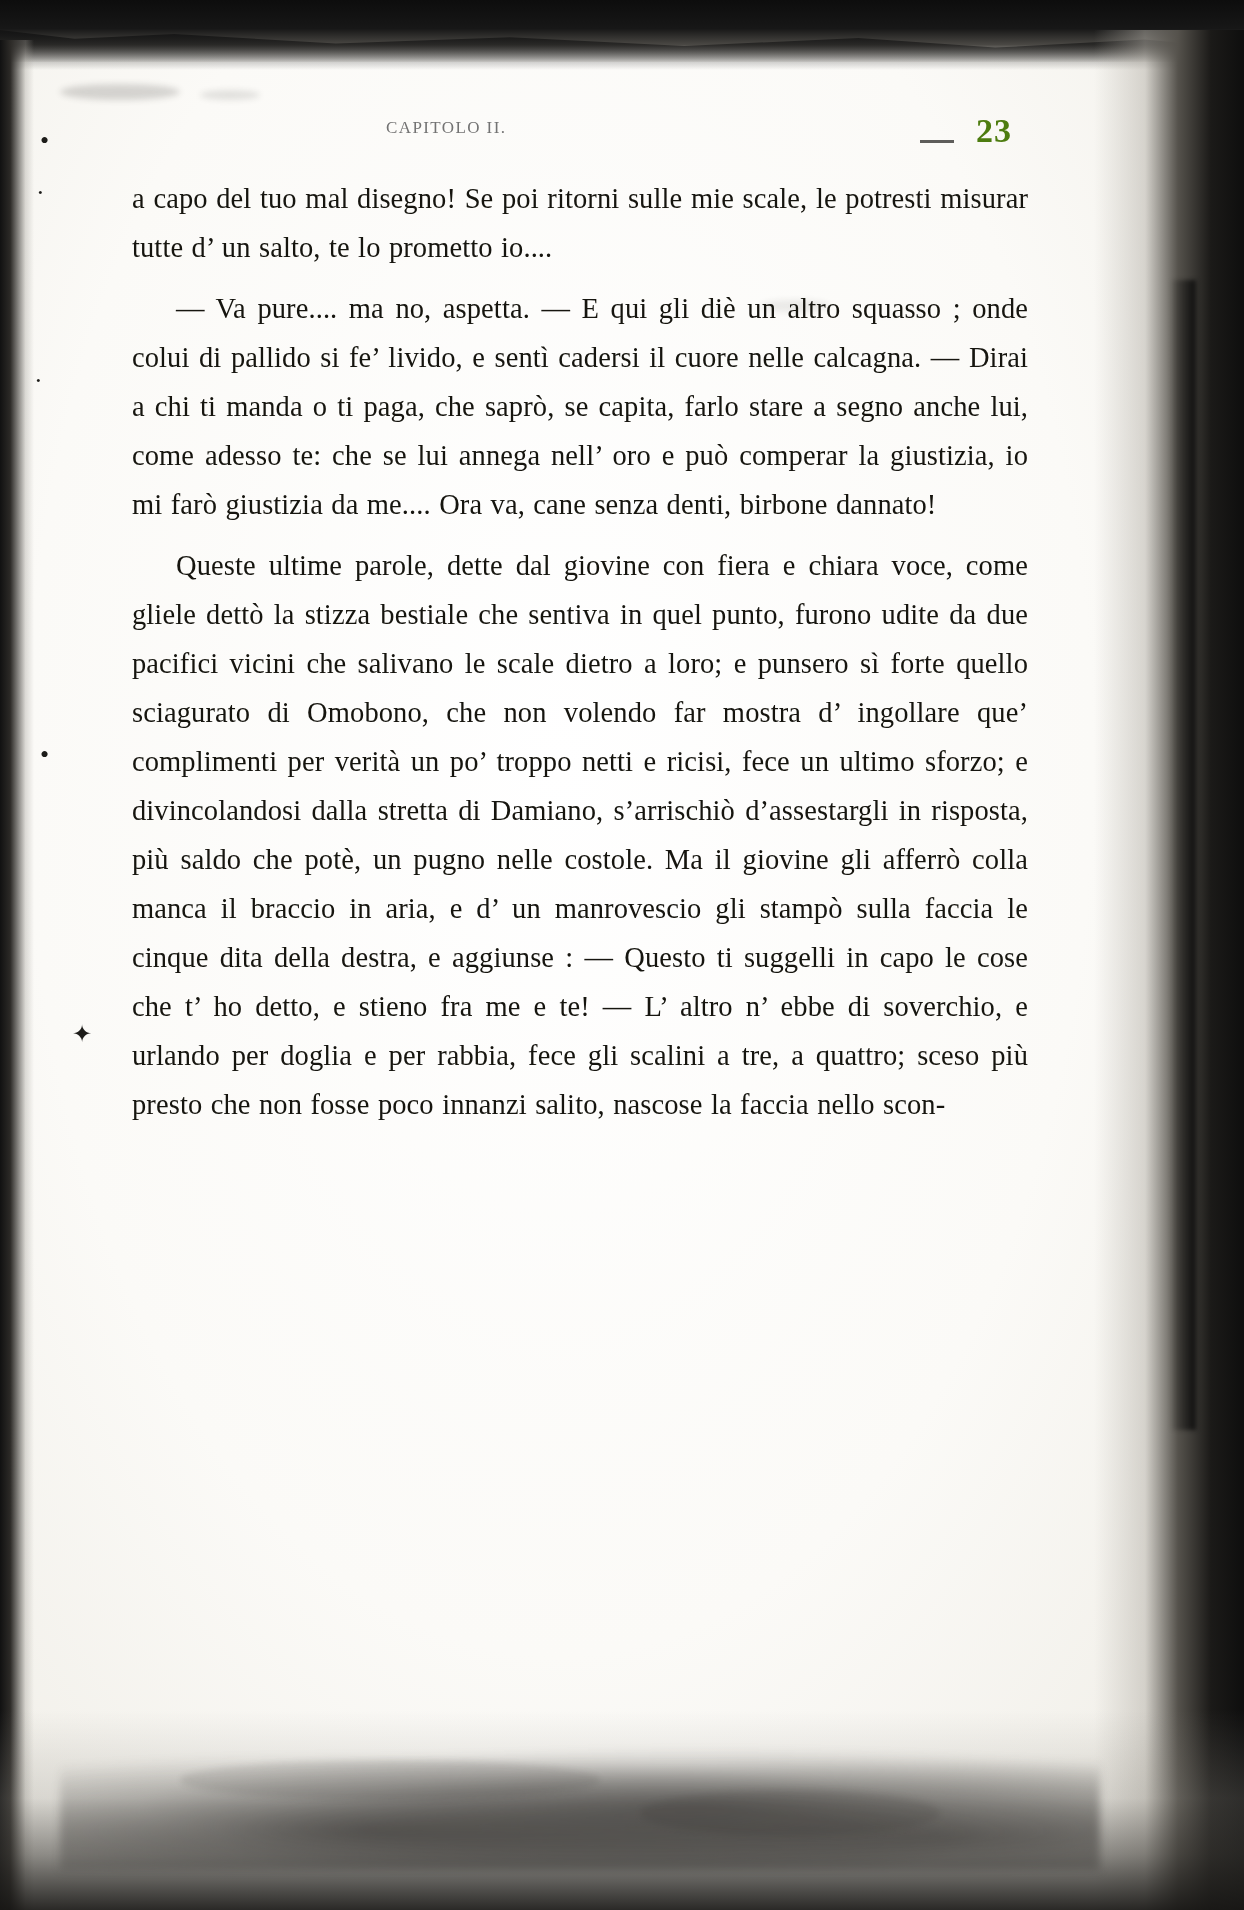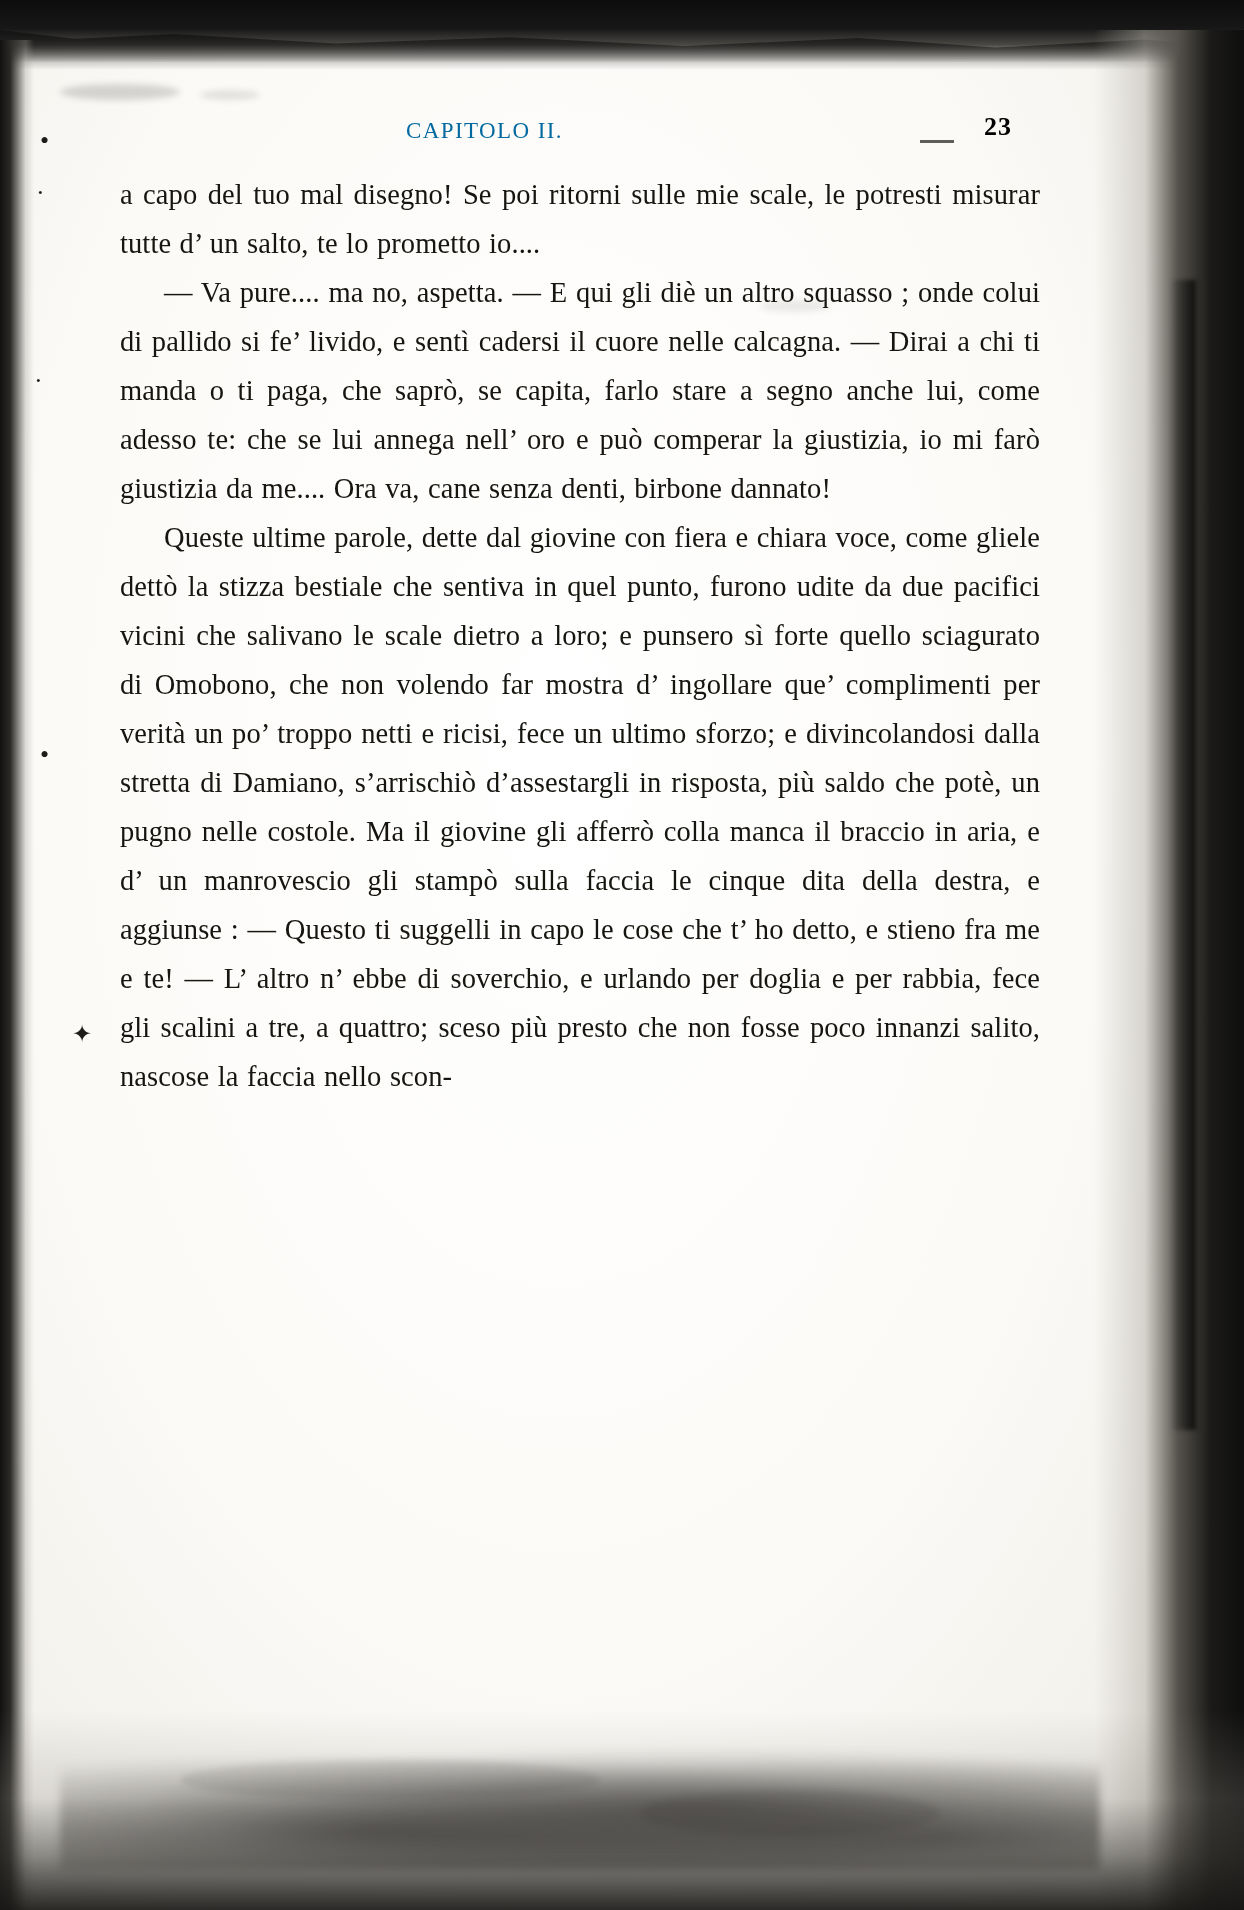--- a/index.html
+++ b/index.html
@@ -79,48 +79,48 @@
     top: 118px;
     width: 920px;
   }
   .header {
     position: relative;
     height: 44px;
     margin-bottom: 8px;
   }
   .running-head {
     position: absolute;
-    left: 286px;
+    left: 266px;
     top: 0;
-    font-size: 23px;
+    font-size: 17px;
     letter-spacing: 1.4px;
     font-variant: small-caps;
-    color: #0369a1;
+    color: #737373;
     font-family: "Liberation Serif", serif;
   }
   .folio {
     position: absolute;
     right: 28px;
     top: -6px;
-    font-size: 26px;
+    font-size: 34px;
     font-weight: 700;
-    color: #000000;
+    color: #4d7c0f;
     letter-spacing: 1px;
   }
   .folio-rule {
     position: absolute;
     right: 86px;
     top: 22px;
     width: 34px;
     height: 3px;
     background: #2a2825;
     opacity: .75;
   }
   p.body {
-    margin: 0;
+    margin: 12px;
     font-size: 28.5px;
     line-height: 49px;
     color: #16150f;
     text-align: justify;
     text-align-last: left;
     letter-spacing: .1px;
     word-spacing: 1.2px;
   }
   p.body.indent { text-indent: 44px; }
   p.dialogue { text-indent: 44px; }

